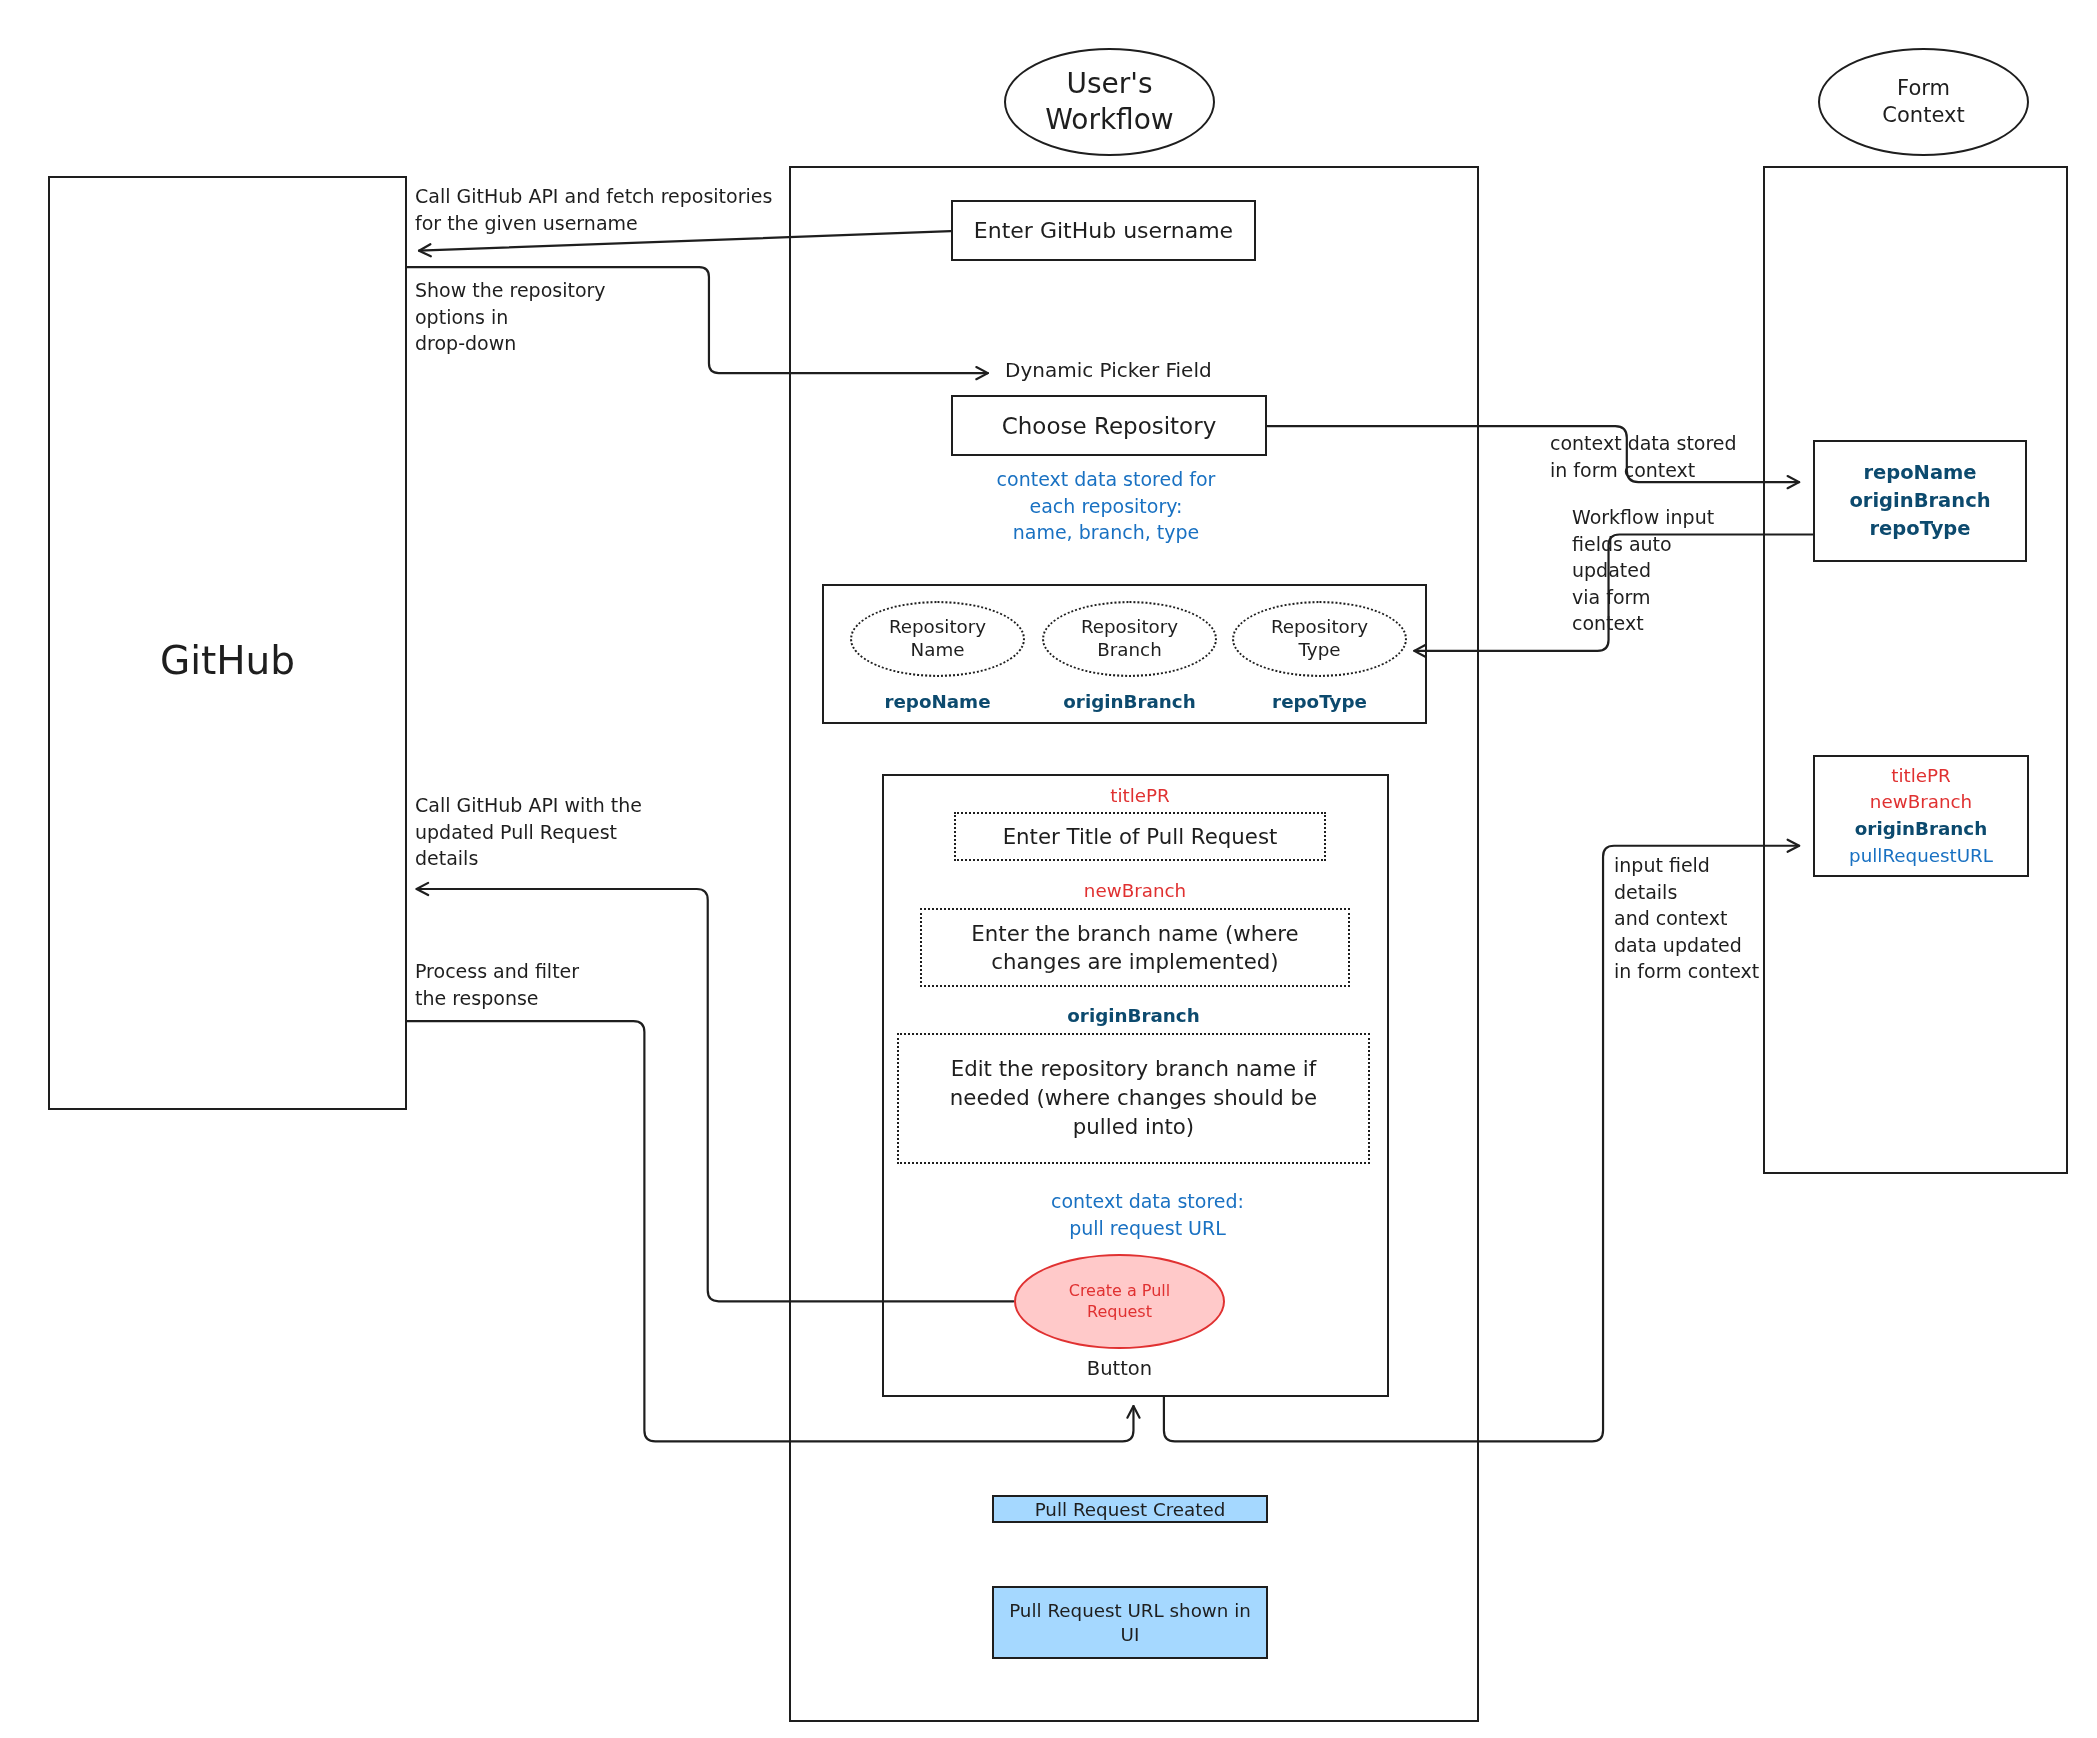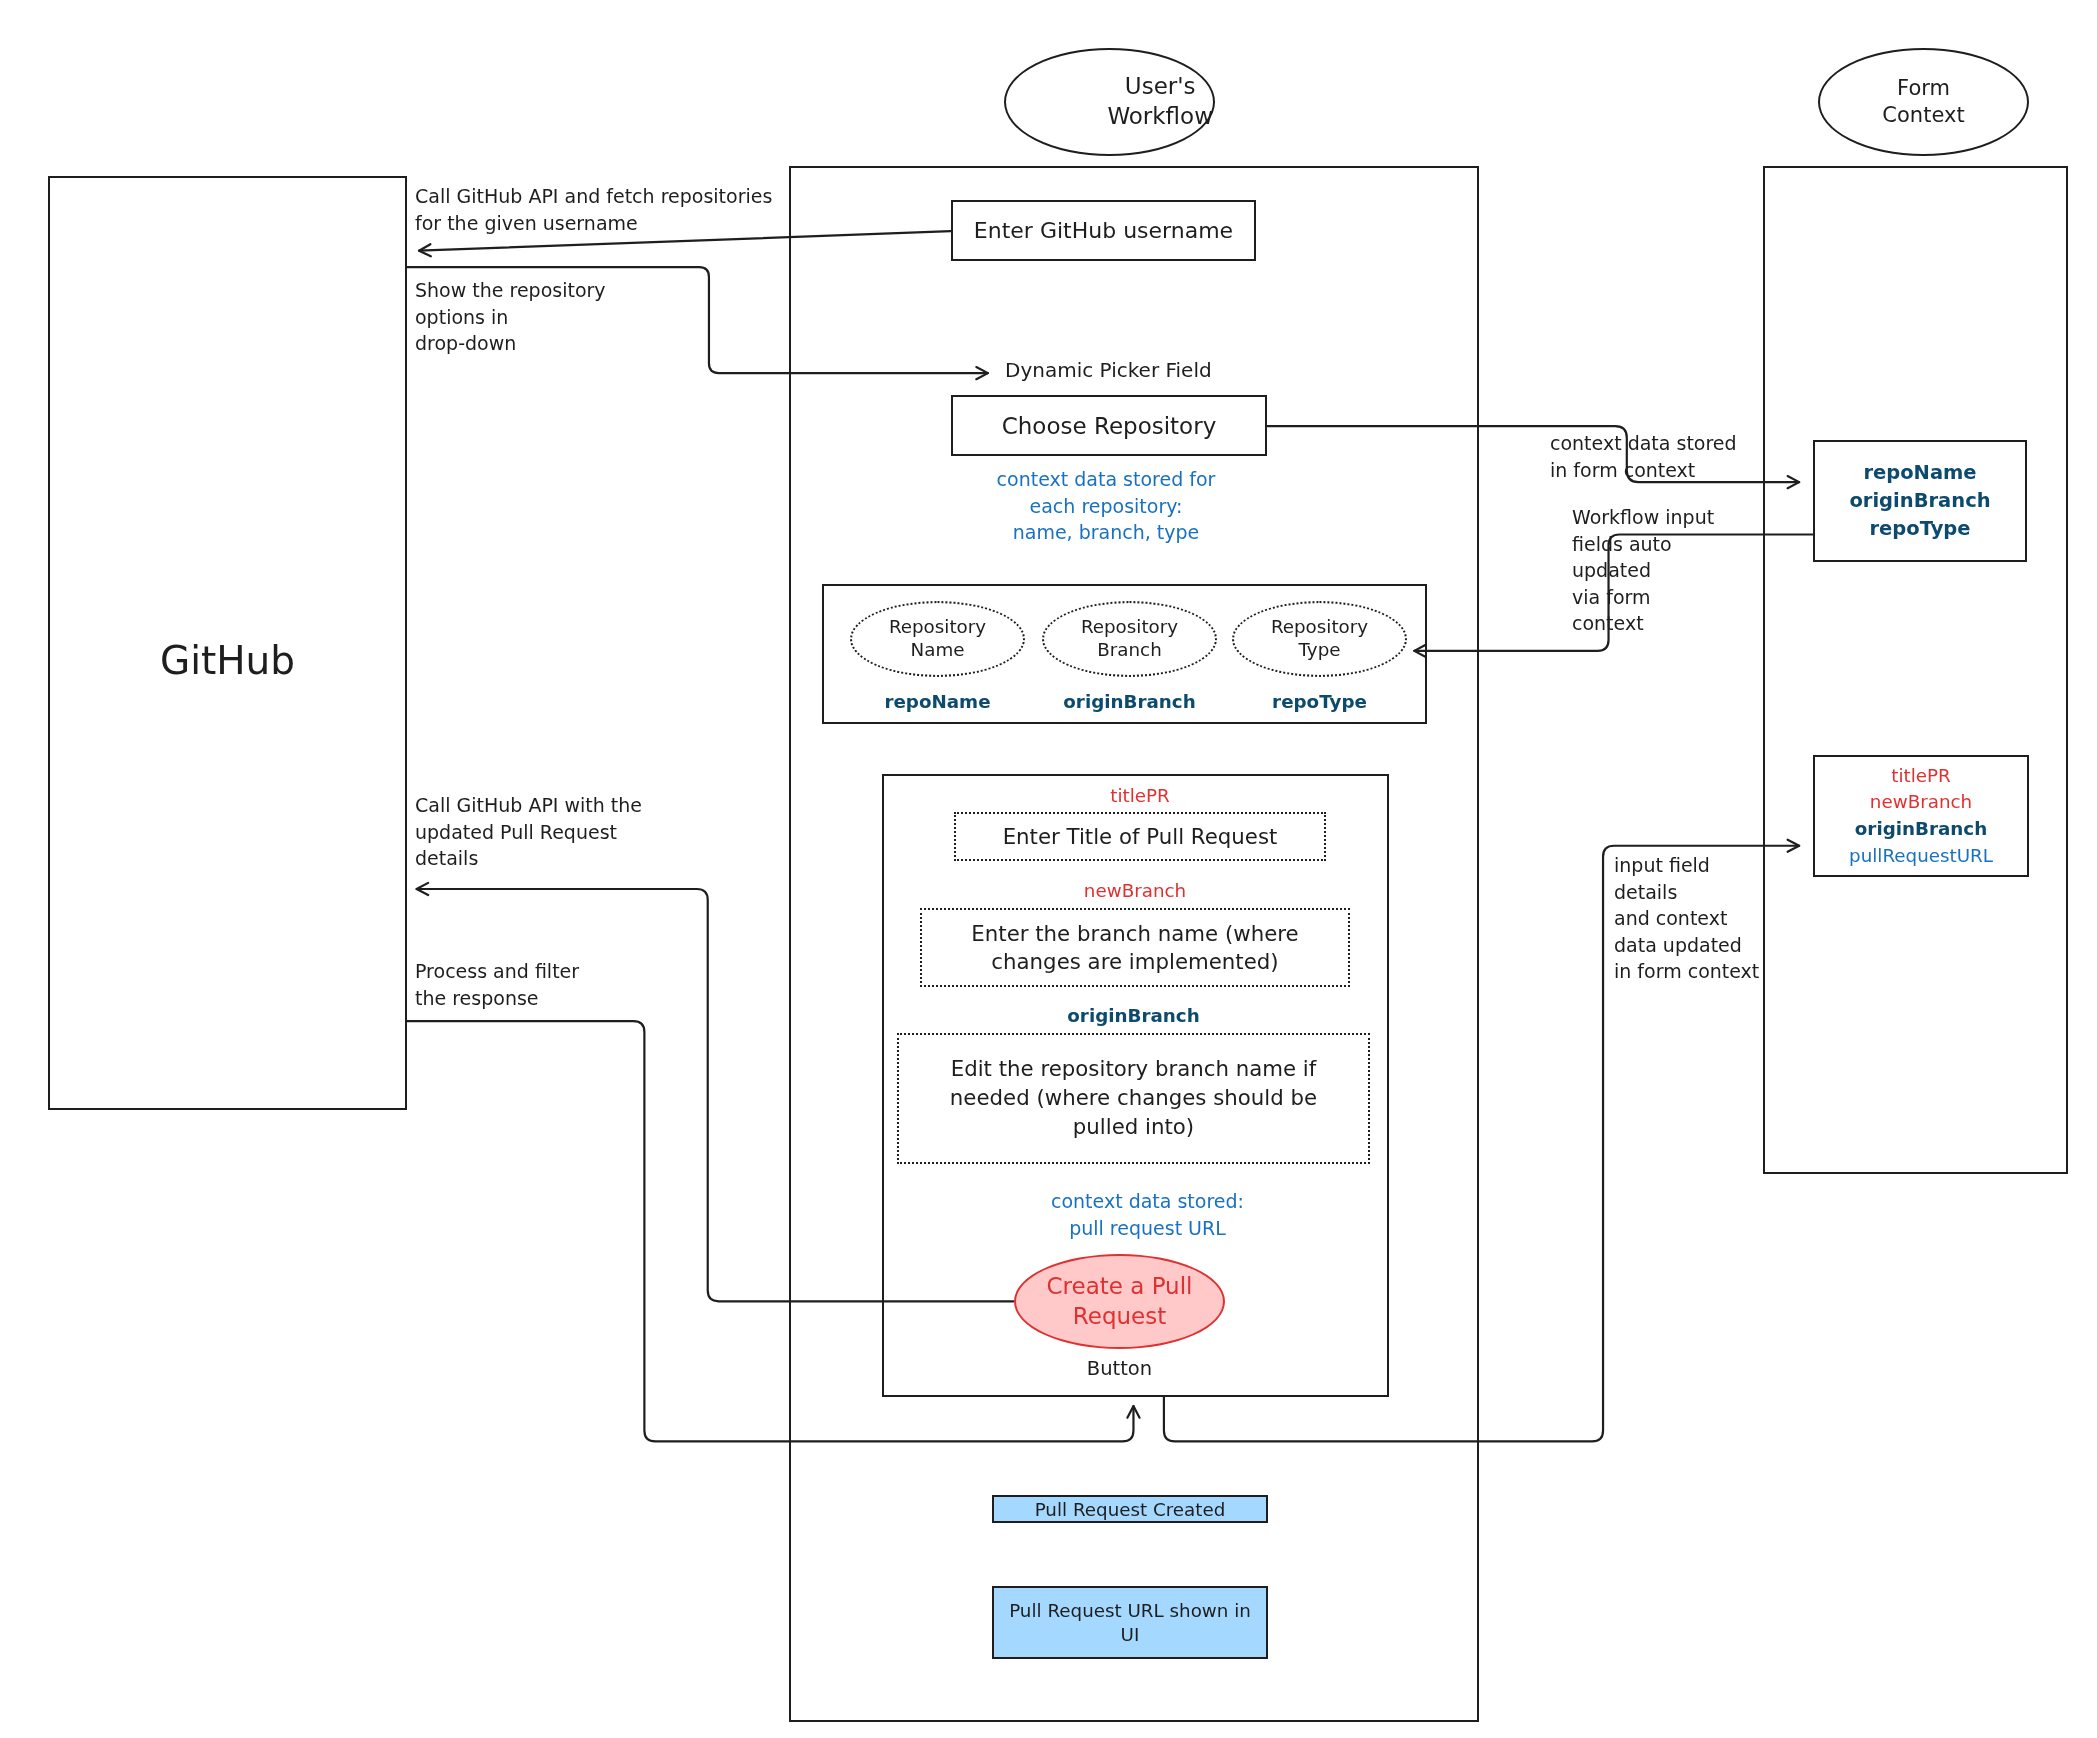--- a/index.html
+++ b/index.html
@@ -42,21 +42,21 @@
       <path d="M 1664 2136 H 1180 Q 1162 2136 1162 2118 V 1477 Q 1162 1459 1144 1459 H 684" marker-end="url(#ah)"></path>
       <path d="M 667 1676 H 1040 Q 1058 1676 1058 1694 V 2348 Q 1058 2366 1076 2366 H 1843 Q 1861 2366 1861 2348 V 2308" marker-end="url(#ah)"></path>
       <path d="M 1911 2293 V 2348 Q 1911 2366 1929 2366 H 2614 Q 2632 2366 2632 2348 V 1406 Q 2632 1388 2650 1388 H 2954" marker-end="url(#ah)"></path>
     </g>
   </svg>
 
   <div class="box" style="left:48px; top:176px; width:359px; height:934px;">
     <span class="pre" style="font-size:39px;margin-top:34px;">GitHub</span>
   </div>
 
-  <div class="ellipse" style="left:1004px; top:48px; width:211px; height:108px; font-size:23px; line-height:1.3;justify-content:flex-end;">
+  <div class="ellipse" style="left:1004px; top:48px; width:211px; height:108px; font-size:28px; line-height:1.3;">
     <span class="pre">User's
 Workflow</span>
   </div>
   <div class="outline" style="left:789px; top:166px; width:690px; height:1556px;"></div>
 
   <div class="box" style="left:951px; top:200px; width:305px; height:61px; font-size:22px;align-items:center;">
     <span>Enter GitHub username</span>
   </div>
 
   <div class="abs" style="left:1005px; top:358px; font-size:20px;">Dynamic Picker Field</div>
@@ -104,21 +104,21 @@
   <div class="abs green center" style="left:897px; top:1005px; width:473px; font-size:18.3px;">originBranch</div>
   <div class="box dotted" style="left:897px; top:1033px; width:473px; height:131px; font-size:21.3px; line-height:1.35;">
     <span class="pre">Edit the repository branch name if
 needed (where changes should be
 pulled into)</span>
   </div>
 
   <div class="note blue center" style="left:913px; top:1188px; width:469px;">context data stored:
 pull request URL</div>
 
-  <div class="ellipse pill" style="left:1014px; top:1254px; width:211px; height:95px; font-size:23px; line-height:1.3;">
+  <div class="ellipse pill" style="left:1014px; top:1254px; width:211px; height:95px; font-size:16px; line-height:1.3;">
     <span class="pre">Create a Pull
 Request</span>
   </div>
   <div class="abs center" style="left:1014px; top:1357px; width:211px; font-size:19.5px;">Button</div>
 
   <div class="box status" style="left:992px; top:1495px; width:276px; height:28px; font-size:18.3px;">
     <span>Pull Request Created</span>
   </div>
   <div class="box status" style="left:992px; top:1586px; width:276px; height:73px; font-size:18.3px; line-height:1.3;">
     <span class="pre">Pull Request URL shown in

